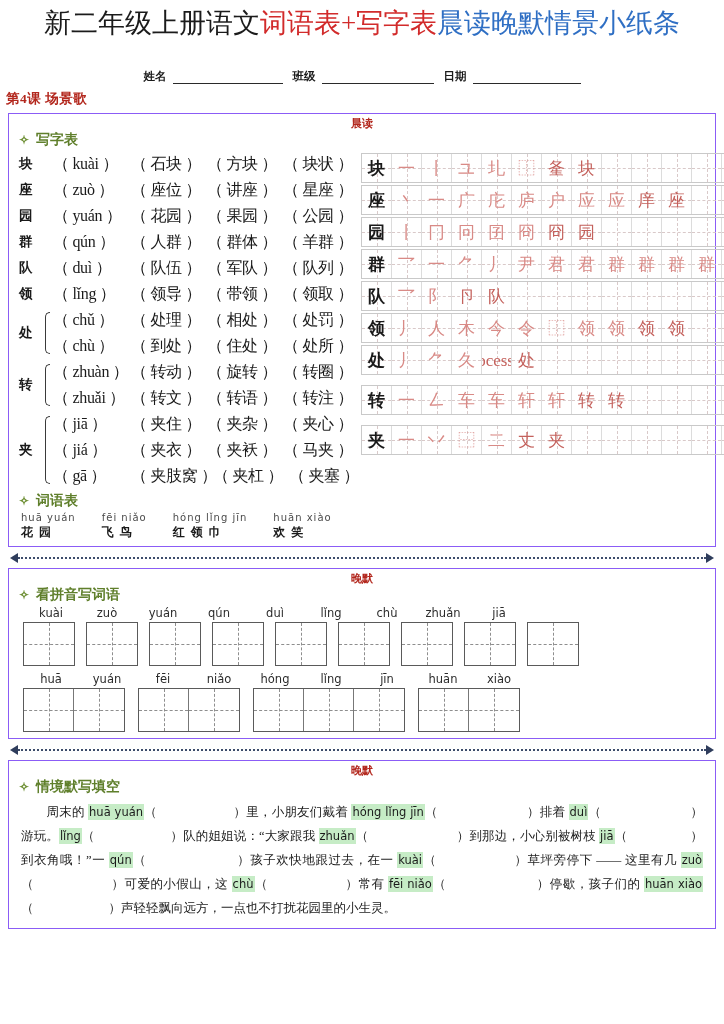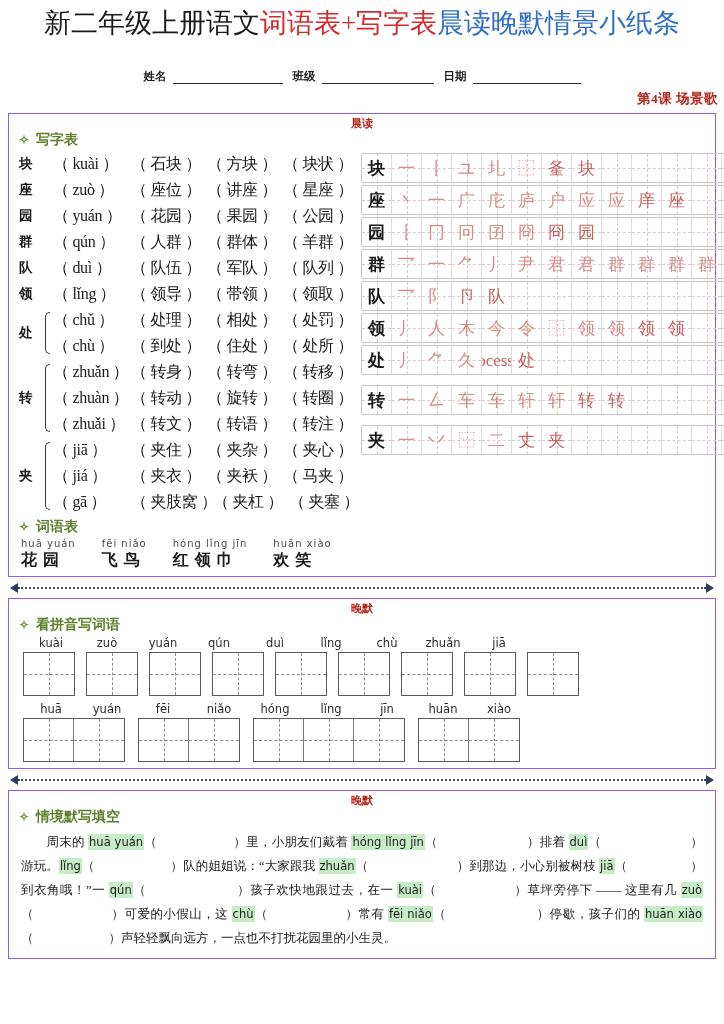--- a/index.html
+++ b/index.html
@@ -42,21 +42,21 @@
     color: #1b1b1b;
   }
   .meta-field { display: flex; align-items: flex-end; gap: 6px; margin-top: 20px; }
   .meta-label { white-space: nowrap; }
   .meta-line { display: inline-block; border-bottom: 1.4px solid #2a2a2a; }
   .ml-name  { width: 110px; }
   .ml-class { width: 112px; }
   .ml-date  { width: 108px; }
 
   .lesson-title {
-    text-align: right;
+    text-align: left;
     color: #b3281e;
     font-weight: bold;
     font-size: 13.5px;
     margin-top: 6px;
     letter-spacing: 0.5px;
   }
 
   
   .panel {
     border: 1px solid #8b5cf6;
@@ -168,21 +168,21 @@
     align-items: flex-end;
   }
   .ci-word { text-align: left; }
   .ci-pin {
     font-size: 10px; color: #4a4a4a;
     font-family: "DejaVu Sans", sans-serif;
     letter-spacing: 1px;
     white-space: nowrap;
   }
   .ci-han {
-    font-size: 16px; font-weight: bold;
+    font-size: 12px; font-weight: bold;
     letter-spacing: 6px;
     white-space: nowrap;
     margin-top: 1px;
   }
 
   
   .cutline {
     margin: 6px 10px 4px 10px;
     height: 10px;
     display: flex; align-items: center;
@@ -374,26 +374,20 @@
               <span class="pron-w paren">（ 住处 ）</span>
               <span class="pron-w paren">（ 处所 ）</span>
             </div>
           </div>
         </div>
         <div class="char-block">
           <div class="cb-char">转</div>
           <div class="cb-brace has-brace"></div>
           <div class="cb-rows">
             <div class="pron-row">
-              <span class="pron-pin paren">（ zhuǎn ）</span>
-              <span class="pron-w paren">（ 转身 ）</span>
-              <span class="pron-w paren">（ 转弯 ）</span>
-              <span class="pron-w paren">（ 转移 ）</span>
-            </div>
-            <div class="pron-row">
               <span class="pron-pin paren">（ zhuàn ）</span>
               <span class="pron-w paren">（ 转动 ）</span>
               <span class="pron-w paren">（ 旋转 ）</span>
               <span class="pron-w paren">（ 转圈 ）</span>
             </div>
             <div class="pron-row">
               <span class="pron-pin paren">（ zhuǎi ）</span>
               <span class="pron-w paren">（ 转文 ）</span>
               <span class="pron-w paren">（ 转语 ）</span>
               <span class="pron-w paren">（ 转注 ）</span>

